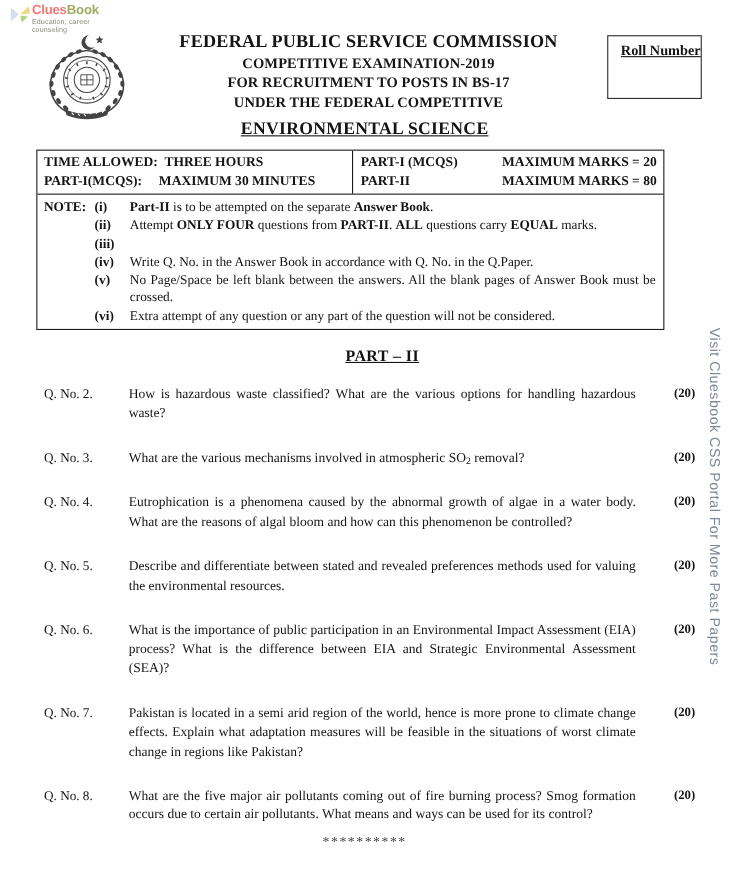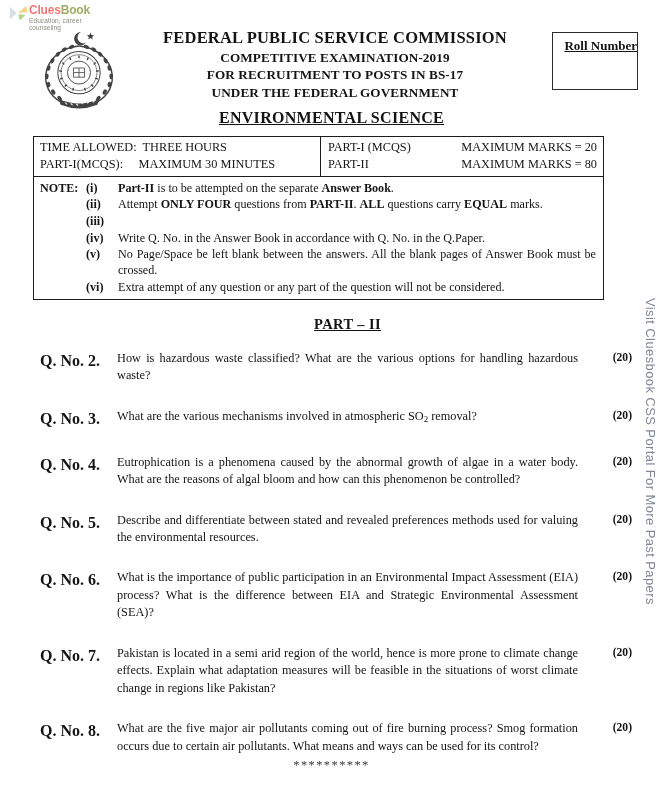--- a/index.html
+++ b/index.html
@@ -140,21 +140,21 @@
     border-right: 1.3px solid #1c1c1c;
     padding: 2px 0 2px 6px;
   }
   .marks-right {
     flex: 1;
     box-sizing: border-box;
     padding: 2px 0 2px 7px;
   }
   .mrow {
     font-size: 12.3px;
-    font-weight: normal;
+    font-weight: bold;
     line-height: 1.42;
     white-space: pre;
   }
   .mrow-split {
     display: flex;
     justify-content: space-between;
     padding-right: 6px;
   }
 
   .note-body {
@@ -207,22 +207,22 @@
     top: 350px;
     width: 592px;
   }
   .q-row {
     display: flex;
     align-items: flex-start;
     margin-bottom: 23px;
   }
   .q-label {
     flex: 0 0 77px;
-    font-size: 16px;
-    font-weight: bold;
+    font-size: 12px;
+    font-weight: normal;
     line-height: 1.42;
     white-space: nowrap;
   }
   .q-text {
     flex: 1;
     font-size: 12.3px;
     line-height: 1.42;
     text-align: justify;
     padding-right: 14px;
   }
@@ -352,21 +352,21 @@
         <path d="M59 88.4 l2 -2"></path>
         <path d="M65 87.5 l2 -2"></path>
     </g>
   </g>
 </svg>
 
 <div class="header">
   <div class="h-line1">FEDERAL PUBLIC SERVICE COMMISSION</div>
   <div class="h-line2">COMPETITIVE EXAMINATION-2019</div>
   <div class="h-line3">FOR RECRUITMENT TO POSTS IN BS-17</div>
-  <div class="h-line4">UNDER THE FEDERAL GOVERNMENT</div>
+  <div class="h-line4">UNDER THE FEDERAL COMPETITIVE</div>
 </div>
 
 <div class="roll-box">
   <span class="roll-label">Roll Number</span>
   <span></span>
 </div>
 
 <div class="subject">
   <span>ENVIRONMENTAL SCIENCE</span>
 </div>

